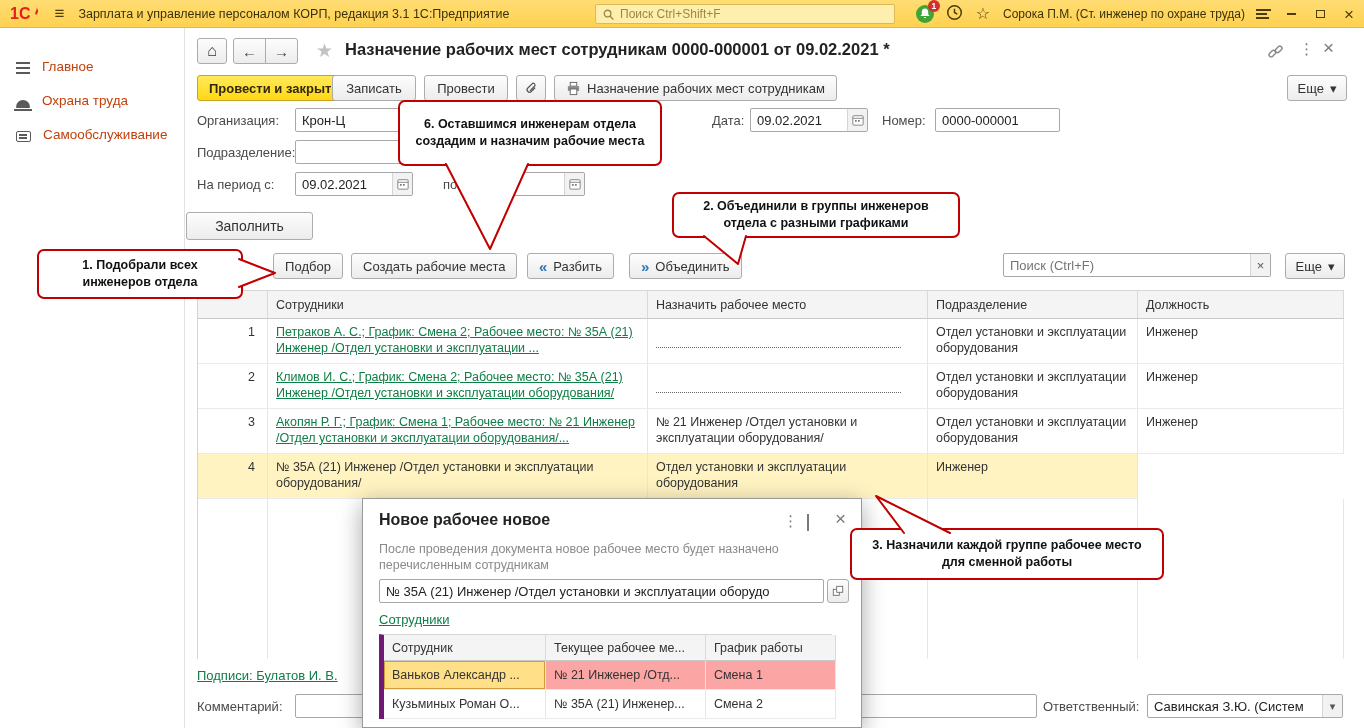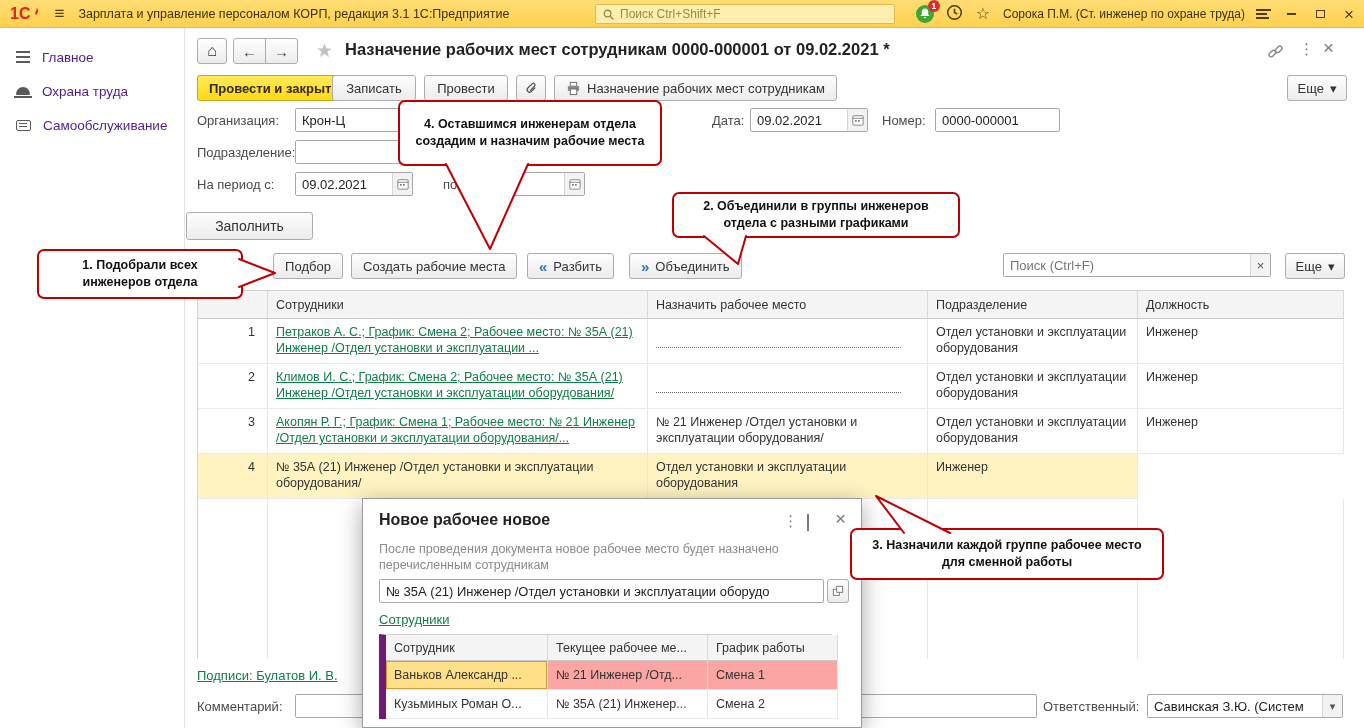--- a/index.html
+++ b/index.html
@@ -19,21 +19,21 @@
   .bell-wrap { position:relative; width:20px; height:20px; cursor:pointer; }
   .badge { position:absolute; top:-4px; right:-5px; width:12px; height:12px; background:#D32F2F; border-radius:50%; color:#fff; font-size:8.5px; font-weight:bold; display:flex; align-items:center; justify-content:center; }
   .tb-user { font-size:12px; color:#3C3208; white-space:nowrap; }
   .lines-icon span { display:block; height:2px; background:#4C3D0B; margin:2px 0; }
   .win-btn { width:18px; height:18px; display:flex; align-items:center; justify-content:center; cursor:pointer; color:#4C3D0B; font-size:14px; }
   .min-bar { width:9px; height:2px; background:#4C3D0B; }
   .max-box { width:9px; height:8px; border:1.5px solid #4C3D0B; }
 
   
   .sidebar { position:absolute; left:0; top:28px; width:185px; bottom:0; background:#fff; border-right:1px solid #E2E2E2; padding-top:12px; z-index:5; }
-  .side-item { display:flex; align-items:center; gap:12px; height:34px; padding-left:16px; cursor:pointer; font-size:13.5px; color:#4c1d95; }
+  .side-item { display:flex; align-items:flex-end; gap:12px; height:34px; padding-left:16px; cursor:pointer; font-size:13.5px; color:#c2410c; }
   .ic-bars { width:14px; height:2px; background:#5A5A5A; box-shadow:0 5px 0 #5A5A5A, 0 10px 0 #5A5A5A; margin-bottom:10px; }
   .ic-helmet { width:14px; height:8px; background:#5A5A5A; border-radius:7px 7px 1px 1px; position:relative; }
   .ic-helmet::after { content:""; position:absolute; left:-2px; bottom:-3px; width:18px; height:2px; background:#5A5A5A; }
   .ic-card { width:15px; height:11px; border:1.5px solid #5A5A5A; border-radius:2px; position:relative; }
   .ic-card::after { content:""; position:absolute; left:2px; top:2px; width:8px; height:1.5px; background:#5A5A5A; box-shadow:0 3px 0 #5A5A5A; }
 
   
   .main { position:absolute; left:185px; top:28px; width:1179px; bottom:0; background:#fff; }
   .btn { display:inline-flex; align-items:center; justify-content:center; gap:6px; height:26px; padding:0 11px; border:1px solid #ACACAC; border-radius:3px; background:linear-gradient(#FDFDFD,#ECECEC); font-size:13px; color:#333; cursor:pointer; white-space:nowrap; }
   .btn-yellow { background:linear-gradient(#FFEA5A,#FFD814); border-color:#C9A227; font-weight:bold; color:#33290A; }
@@ -57,21 +57,21 @@
   .t-fill .td { min-height:160px; border-bottom:none; }
   .sel .td { background:#FFF3C2; }
   .cell-focus { box-shadow:inset 0 0 0 1px #B08D2A; }
   .link { color:#0E7D46; text-decoration:underline; cursor:pointer; }
   .dotted { display:block; width:245px; border-bottom:1px dotted #666; height:16px; margin-top:8px; }
 
   
   .modal { position:absolute; left:362px; top:498px; width:500px; height:230px; background:#fff; border:1px solid #9A9A9A; box-shadow:0 6px 22px rgba(0,0,0,.35); z-index:40; }
   .m-title { font-size:16px; font-weight:bold; color:#222; }
   .m-desc { color:#8A8A8A; font-size:12.5px; line-height:16px; }
-  .m-table { border-top:1px solid #D5D5D5; border-left:7px solid #701a75; font-size:12.5px; }
+  .m-table { border-top:1px solid #D5D5D5; border-left:5px solid #701a75; font-size:12.5px; }
   .m-row, .m-head { display:grid; grid-template-columns:162px 160px 130px; }
   .m-head .th { height:26px; }
   .m-row .td { min-height:29px; padding:6px 8px; }
   .m-sel .td { background:#fca5a5; }
   .m-cell-sel { background:#FFE089 !important; box-shadow:inset 0 0 0 1px #D29E3A; }
   .green-link { color:#0E7D46; text-decoration:underline; cursor:pointer; font-size:13px; }
 
   
   .callout { position:absolute; background:#fff; border:2px solid #C00000; border-radius:7px; font-weight:bold; font-size:12.5px; color:#111; display:flex; align-items:center; justify-content:center; text-align:center; padding:6px 10px; line-height:1.35; z-index:60; }
   .tail { position:absolute; z-index:61; pointer-events:none; }
@@ -384,16 +384,16 @@
 <div class="callout" style="left:672px;top:192px;width:288px;height:46px">2. Объединили в группы инженеров отдела с разными графиками</div>
 <svg class="tail" style="left:698px;top:233px" width="60" height="34">
   <path d="M6 3 L40 31 L48 3" fill="#ffffff" stroke="#C00000" stroke-width="2" stroke-linejoin="round" stroke-linecap="round"></path>
 </svg>
 
 <div class="callout" style="left:850px;top:528px;width:314px;height:52px">3. Назначили каждой группе рабочее место для сменной работы</div>
 <svg class="tail" style="left:862px;top:492px" width="100" height="44">
   <path d="M42 41 L14 4 L88 41" fill="#ffffff" stroke="#C00000" stroke-width="2" stroke-linejoin="round" stroke-linecap="round"></path>
 </svg>
 
-<div class="callout" style="left:398px;top:100px;width:264px;height:66px">4. Оставшимся инженерам отдела создадим и назначим рабочие места</div>
+<div class="callout" style="left:398px;top:100px;width:264px;height:66px">6. Оставшимся инженерам отдела создадим и назначим рабочие места</div>
 <svg class="tail" style="left:430px;top:159px" width="120" height="95">
   <path d="M16 5 L60 90 L98 5" fill="#ffffff" stroke="#C00000" stroke-width="2" stroke-linejoin="round" stroke-linecap="round"></path>
 </svg>
 
 </body></html>

